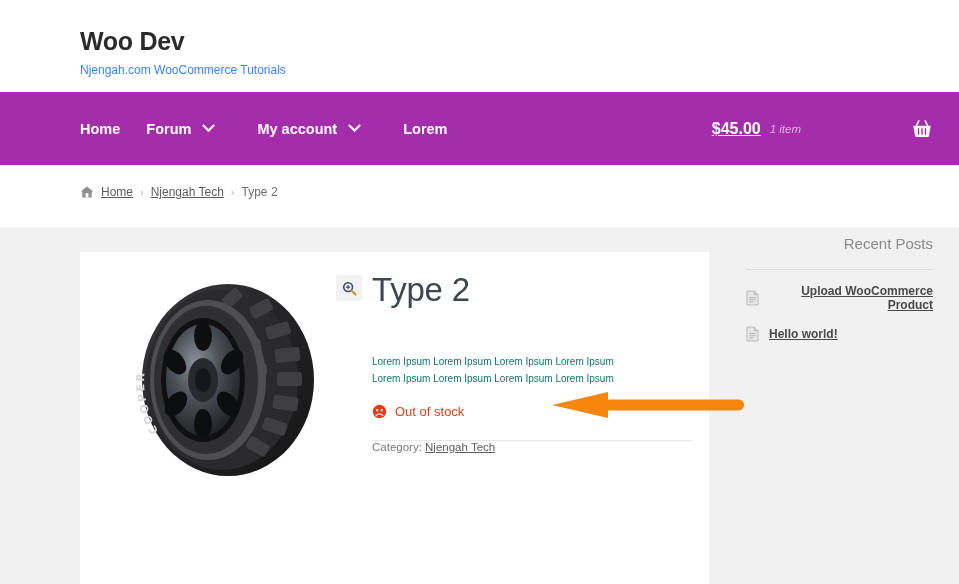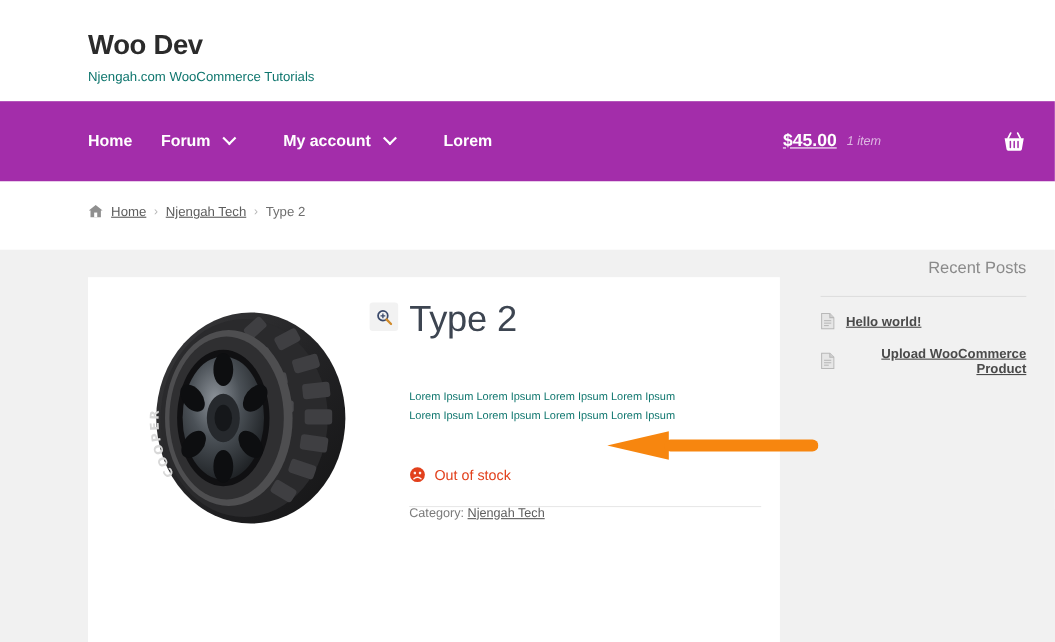--- a/index.html
+++ b/index.html
@@ -18,21 +18,21 @@
   .site-header {
     position: absolute; left: 0; top: 0; width: 959px; height: 90px;
     background: #ffffff;
   }
   .brand { position: absolute; left: 80px; top: 28px; }
   .brand-title {
     font-size: 25px; font-weight: bold; color: #2b2b2b;
     letter-spacing: -0.3px; line-height: 1.1; margin: 0;
   }
   .brand-tagline {
-    font-size: 12px; color: #0f766e; margin: 7px 0 0 0; line-height: 1.2;
+    font-size: 12px; color: #3b82f6; margin: 7px 0 0 0; line-height: 1.2;
   }
 
   .search-box {
     position: absolute; left: 746px; top: 26px;
     width: 186px; height: 36px;
     background: #f2f2f2;
     display: flex; align-items: center;
     padding: 0 10px;
   }
   .search-icon { width: 14px; height: 14px; flex: 0 0 auto; margin-right: 8px; }
@@ -118,21 +118,21 @@
   }
   .product-title {
     font-size: 33px; font-weight: 300; color: #3d4551;
     margin: 0 0 0 0; line-height: 1.1; letter-spacing: -0.2px;
   }
   .product-desc {
     margin: 45px 0 0 0; font-size: 10px; color: #0f766e;
     line-height: 1.72; max-width: 300px;
   }
   .stock-status {
-    display: flex; align-items: center; margin-top: 36px;
+    display: flex; align-items: center; margin-top: 16px;
     font-size: 13px; color: #e2401c;
   }
   .stock-icon { width: 15px; height: 15px; margin-right: 8px; }
   .meta-divider {
     margin-top: 21px; border-top: 1px solid #e8e8e8; width: 320px;
   }
   .product-meta {
     margin-top: 0; font-size: 11.5px; color: #7a7a7a;
   }
   .meta-link { color: #5d5d5d; text-decoration: underline; cursor: pointer; }
@@ -320,29 +320,29 @@
     <aside class="sidebar">
       <h2 class="widget-title">Recent Posts</h2>
       <div class="widget-divider"></div>
       <ul class="post-list">
         <li class="post-item">
           <svg class="post-icon" viewBox="0 0 14 17">
             <path d="M1 1 H9 L13 5 V16 H1 Z" fill="#e6e6e6" stroke="#b8b8b8" stroke-width="1"></path>
             <path d="M9 1 V5 H13" fill="#cfcfcf" stroke="#b8b8b8" stroke-width="1"></path>
             <path d="M3.4 8 H10.4 M3.4 10.4 H10.4 M3.4 12.8 H8" stroke="#b0b0b0" stroke-width="0.9"></path>
           </svg>
-          <span class="post-link">Hello world!</span>
+          <span class="post-link">Upload WooCommerce Product</span>
         </li>
         <li class="post-item">
           <svg class="post-icon" viewBox="0 0 14 17">
             <path d="M1 1 H9 L13 5 V16 H1 Z" fill="#e6e6e6" stroke="#b8b8b8" stroke-width="1"></path>
             <path d="M9 1 V5 H13" fill="#cfcfcf" stroke="#b8b8b8" stroke-width="1"></path>
             <path d="M3.4 8 H10.4 M3.4 10.4 H10.4 M3.4 12.8 H8" stroke="#b0b0b0" stroke-width="0.9"></path>
           </svg>
-          <span class="post-link">Upload WooCommerce Product</span>
+          <span class="post-link">Hello world!</span>
         </li>
       </ul>
     </aside>
   </div>
 
   <svg class="annotation-arrow" viewBox="0 0 192 28">
     <path d="M0 14 L56 1 L56 27 Z" fill="#f7860f"></path>
     <rect x="52" y="8.5" width="140" height="11" rx="5.5" fill="#f7860f"></rect>
   </svg>
 

